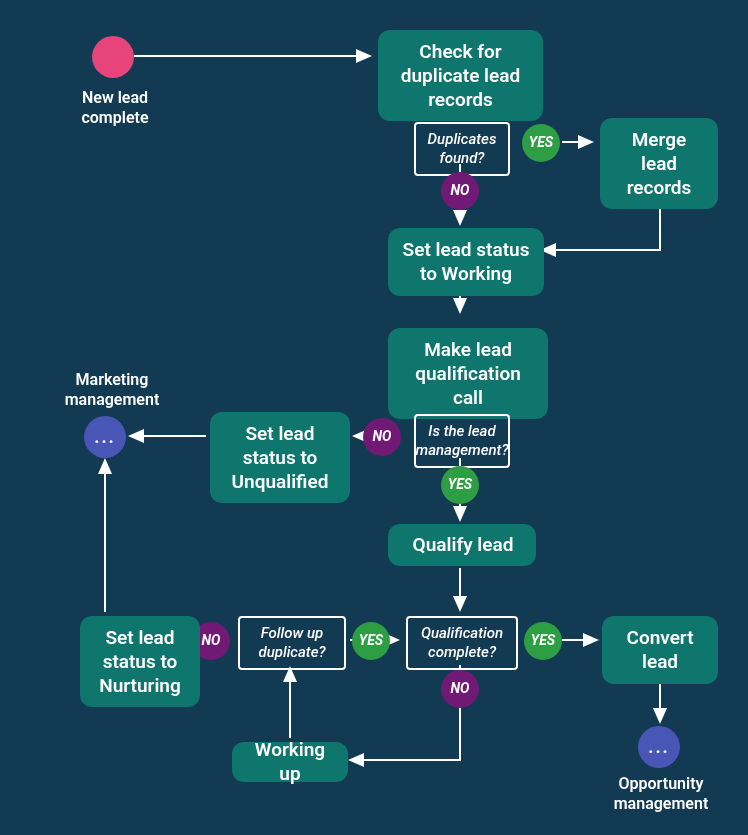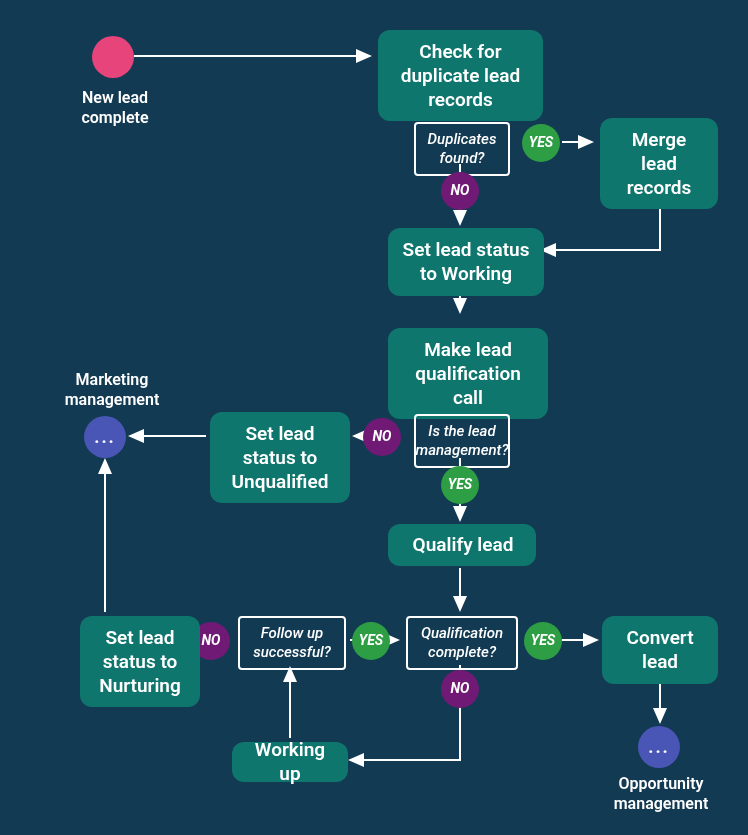--- a/index.html
+++ b/index.html
@@ -153,17 +153,17 @@
 <div class="node badge yes" style="left:524px; top:622px;">YES</div>
 <div class="node badge no" style="left:441px; top:670px;">NO</div>
 
 <div class="node process" style="left:602px; top:616px; width:116px;">Convert lead</div>
 
 <div class="node terminal-dot" style="left:638px; top:726px;">...</div>
 <div class="node label" style="left:596px; top:774px; width:130px;">Opportunity management</div>
 
 <div class="node process" style="left:232px; top:742px; width:116px; height:40px;">Working up</div>
 
-<div class="node decision" style="left:238px; top:616px; width:108px;">Follow up successful?</div>
+<div class="node decision" style="left:238px; top:616px; width:108px;">Follow up duplicate?</div>
 <div class="node badge yes" style="left:352px; top:622px;">YES</div>
 <div class="node badge no" style="left:192px; top:622px;">NO</div>
 
 <div class="node process" style="left:36px; top:616px; width:120px;margin-left:44px;">Set lead status to Nurturing</div>
 
 </body></html>

